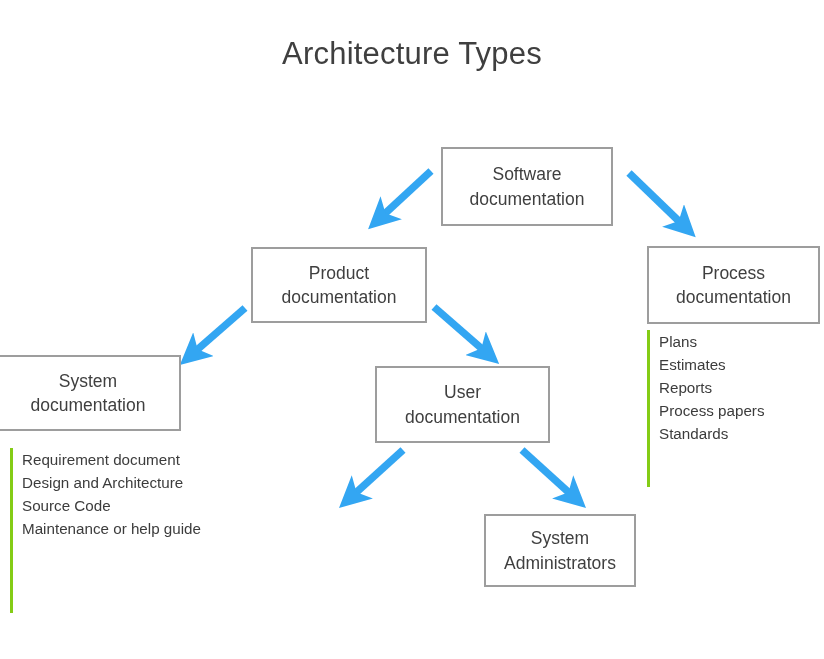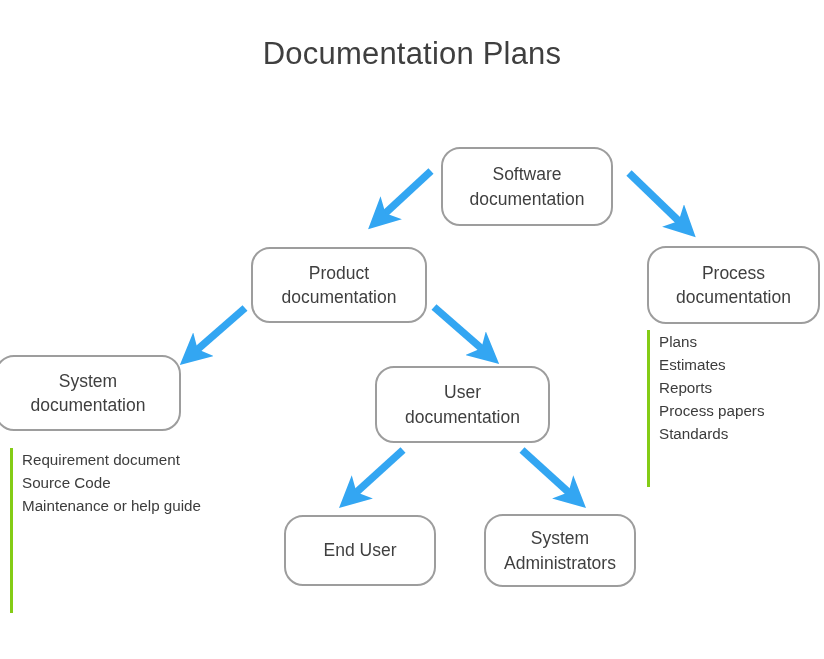--- a/index.html
+++ b/index.html
@@ -33,21 +33,21 @@
     letter-spacing: 0.2px;
     white-space: nowrap;
   }
 
   
   .node {
     position: absolute;
     box-sizing: border-box;
     background: #ffffff;
     border: 2px solid #9d9d9d;
-    border-radius: 19px;
+    border-radius: 0;
     display: flex;
     align-items: center;
     justify-content: center;
     text-align: center;
     color: #3f3f3f;
     font-size: 17.5px;
     font-weight: 400;
     line-height: 1.38;
     padding: 4px 8px;
     z-index: 3;
@@ -82,21 +82,21 @@
     height: 659px;
     z-index: 1;
     pointer-events: none;
   }
 </style>
 </head>
 <body>
 
 <div id="canvas">
 
-  <div id="page-title">Documentation Plans</div>
+  <div id="page-title">Architecture Types</div>
 
   <svg class="arrow-layer" width="824" height="659" viewBox="0 0 824 659" xmlns="http://www.w3.org/2000/svg">
     <defs>
       <marker id="ah" markerWidth="4.2" markerHeight="4.2" refX="2.4" refY="2.1" orient="auto" markerUnits="strokeWidth">
         <path d="M0,0 L4.2,2.1 L0,4.2 L1.05,2.1 Z" fill="#33a6f2"></path>
       </marker>
     </defs>
 
     <g>
       <line x1="431" y1="171" x2="378" y2="220" stroke="#33a6f2" stroke-width="7.5" stroke-linecap="butt" marker-end="url(#ah)"></line>
@@ -141,31 +141,29 @@
   <div class="node" style="left:-5px; top:355px; width:186px; height:76px;">
     <span class="node-label">System
 documentation</span>
   </div>
 
   <div class="node" style="left:375px; top:366px; width:175px; height:77px;">
     <span class="node-label">User
 documentation</span>
   </div>
 
-  <div class="node" style="left:284px; top:515px; width:152px; height:71px;">
-    <span class="node-label">End User</span>
-  </div>
 
   <div class="node" style="left:484px; top:514px; width:152px; height:73px;">
     <span class="node-label">System
 Administrators</span>
   </div>
 
   <div class="detail-list" style="left:10px; top:448px; width:238px; height:165px;">
     <span class="detail-item">Requirement document</span>
+    <span class="detail-item">Design and Architecture</span>
     <span class="detail-item">Source Code</span>
     <span class="detail-item">Maintenance or help guide</span>
   </div>
 
   <div class="detail-list" style="left:647px; top:330px; width:168px; height:157px;">
     <span class="detail-item">Plans</span>
     <span class="detail-item">Estimates</span>
     <span class="detail-item">Reports</span>
     <span class="detail-item">Process papers</span>
     <span class="detail-item">Standards</span>

